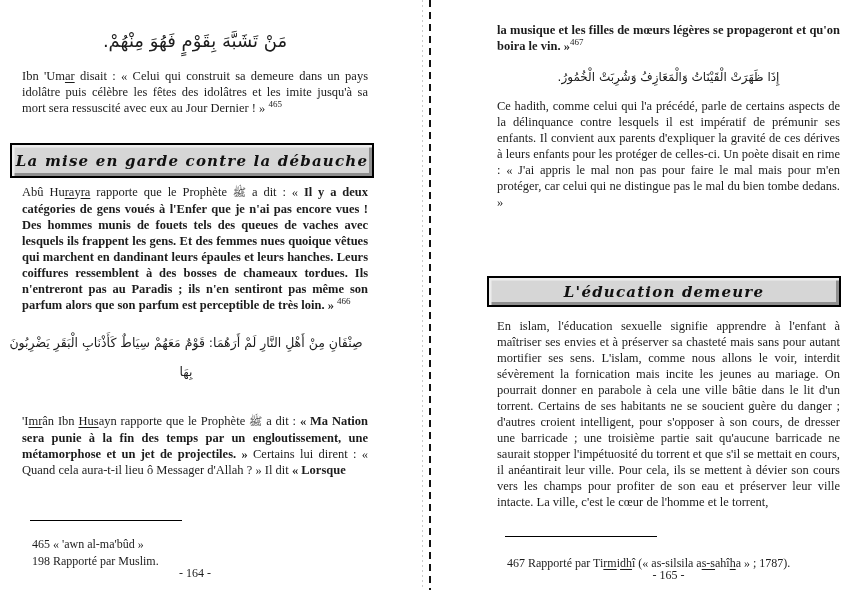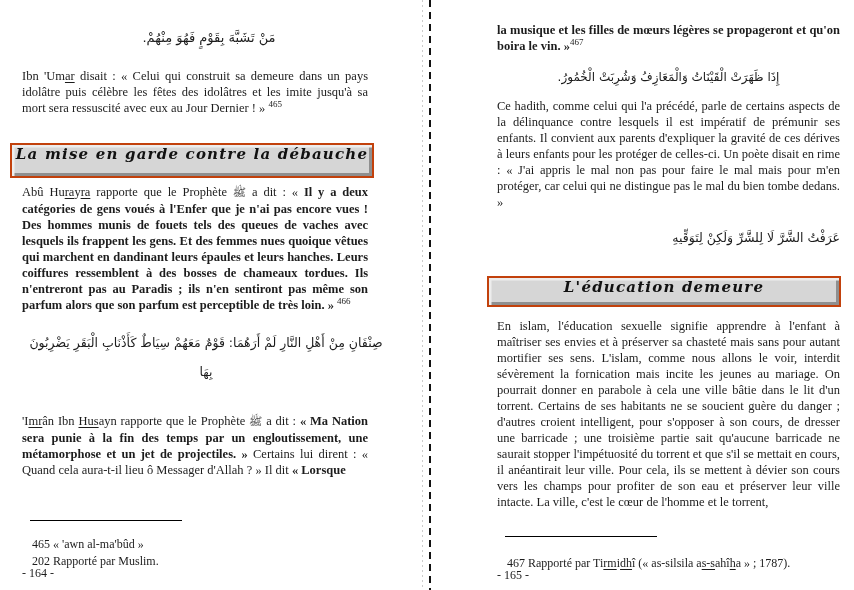--- a/index.html
+++ b/index.html
@@ -18,86 +18,85 @@
     text-align:center;
   }
   .arabic-line{line-height:29px;}
   .seg-boldItalic{font-weight:700;}
   .seg-underline{text-decoration:underline;text-underline-offset:1.5px;}
   sup.seg-sup{font-size:9px;line-height:0;}
   .seg-pbuh{font-family:"DejaVu Sans",sans-serif;font-size:11px;}
   .section-box{
     position:absolute;
     background:#d6d6d6;
-    border:2px solid #c2410c;
+    border:2px solid #000000;
     box-shadow:inset 2.5px 2.5px 0 #ededed, inset -3px -3px 0 #8f8f8f;
-    display:flex;justify-content:center;
+    display:flex;align-items:center;justify-content:center;
     box-sizing:border-box;
   }
   .section-title{
     font-family:"DejaVu Serif",serif;
     font-weight:700;font-style:italic;
     font-size:15px;letter-spacing:1.2px;white-space:nowrap;
     color:#111;
   }
   .fn-sep{position:absolute;border-top:1.5px solid #000;height:0;}
   .footnote{position:absolute;margin:10px;font-size:12px;line-height:15px;}
-  .pagenum{position:absolute;font-size:12px;}
+  .pagenum{position:absolute;font-size:12px;text-align:center;}
   .divider-light{
     position:absolute;left:422px;top:0;width:1px;height:590px;
     background:repeating-linear-gradient(to bottom,#cccccc 0 2px,transparent 2px 5px);
   }
   .divider-dashed{
     position:absolute;left:429px;top:0;width:2px;height:590px;
     background:repeating-linear-gradient(to bottom,#111111 0 7px,transparent 7px 12px);
   }
 </style>
 </head>
 <body>
 
 <div class="divider-light"></div>
 <div class="divider-dashed"></div>
 
 <div>
 
-  <div class="arabic" style="left:36px;top:30px;width:346px;font-size:13px">مَنْ تَشَبَّهَ بِقَوْمٍ فَهُوَ مِنْهُمْ.</div>
+  <div class="arabic" style="left:22px;top:30px;width:346px;font-size:18px">مَنْ تَشَبَّهَ بِقَوْمٍ فَهُوَ مِنْهُمْ.</div>
 
   <p class="para" style="left:22px;top:68px;width:346px"><span class="seg-normal">Ibn 'Um</span><span class="seg-underline">ar</span><span class="seg-normal"> disait : « Celui qui construit sa demeure dans un pays idolâtre puis célèbre les fêtes des idolâtres et les imite jusqu'à sa mort sera ressuscité avec eux au Jour Dernier ! » </span><sup class="seg-sup">465</sup></p>
 
   <div class="section-box" style="left:10px;top:143px;width:364px;height:35px">
     <span class="section-title">La mise en garde contre la débauche</span>
   </div>
 
   <p class="para" style="left:22px;top:184px;width:346px"><span class="seg-normal">Abû Hu</span><span class="seg-underline">ra</span><span class="seg-normal">y</span><span class="seg-underline">ra</span><span class="seg-normal"> rapporte que le Prophète </span><span class="seg-pbuh">ﷺ</span><span class="seg-normal"> a dit : « </span><span class="seg-boldItalic">Il y a deux catégories de gens voués à l'Enfer que je n'ai pas encore vues ! Des hommes munis de fouets tels des queues de vaches avec lesquels ils frappent les gens. Et des femmes nues quoique vêtues qui marchent en dandinant leurs épaules et leurs hanches. Leurs coiffures ressemblent à des bosses de chameaux tordues. Ils n'entreront pas au Paradis ; ils n'en sentiront pas même son parfum alors que son parfum est perceptible de très loin. » </span><sup class="seg-sup">466</sup></p>
 
-  <div class="arabic" style="left:27px;top:328px;width:358px;font-size:12.5px">
+  <div class="arabic" style="left:7px;top:328px;width:358px;font-size:12.5px">
     <div class="arabic-line">صِنْفَانِ مِنْ أَهْلِ النَّارِ لَمْ أَرَهُمَا: قَوْمٌ مَعَهُمْ سِيَاطٌ كَأَذْنَابِ الْبَقَرِ يَضْرِبُونَ بِهَا</div>
   </div>
 
   <p class="para" style="left:22px;top:413px;width:346px"><span class="seg-normal">'I</span><span class="seg-underline">mr</span><span class="seg-normal">ân Ibn </span><span class="seg-underline">Hus</span><span class="seg-normal">ayn rapporte que le Prophète </span><span class="seg-pbuh">ﷺ</span><span class="seg-normal"> a dit : </span><span class="seg-boldItalic">« Ma Nation sera punie à la fin des temps par un engloutissement, une métamorphose et un jet de projectiles. »</span><span class="seg-normal"> Certains lui dirent : « Quand cela aura-t-il lieu ô Messager d'Allah ? » Il dit </span><span class="seg-boldItalic">« Lorsque</span></p>
 
   <div class="fn-sep" style="left:30px;top:520px;width:152px"></div>
 
   <p class="footnote" style="left:22px;top:527px;width:346px">465 « 'awn al-ma'bûd »</p>
 
-  <p class="footnote" style="left:22px;top:544px;width:346px">202 Rapporté par Muslim.</p>
+  <p class="footnote" style="left:22px;top:544px;width:346px">198 Rapporté par Muslim.</p>
 
   <div class="pagenum" style="left:22px;top:566px;width:346px">- 164 -</div>
 </div>
 
 <div>
 
   <p class="para" style="left:497px;top:22px;width:343px"><span class="seg-boldItalic">la musique et les filles de mœurs légères se propageront et qu'on boira le vin. »</span><sup class="seg-sup">467</sup></p>
 
   <div class="arabic" style="left:497px;top:70px;width:343px;font-size:12px">إِذَا ظَهَرَتْ الْقَيْنَاتُ وَالْمَعَازِفُ وَشُرِبَتْ الْخُمُورُ.</div>
 
   <p class="para" style="left:497px;top:98px;width:343px"><span class="seg-normal">Ce hadith, comme celui qui l'a précédé, parle de certains aspects de la délinquance contre lesquels il est impératif de prémunir ses enfants. Il convient aux parents d'expliquer la gravité de ces dérives à leurs enfants pour les protéger de celles-ci. Un poète disait en rime : « J'ai appris le mal non pas pour faire le mal mais pour m'en protéger, car celui qui ne distingue pas le mal du bien tombe dedans. »</span></p>
 
   <div class="arabic" style="left:497px;top:230px;width:343px;font-size:12.5px;display:flex;justify-content:space-between">
-    <span>عَرَفْتُ الشَّرَّ لَا لِلشَّرِّ وَلَكِنْ لِتَوَقِّيهِ</span>
   </div>
 
   <div class="section-box" style="left:487px;top:276px;width:354px;height:31px">
     <span class="section-title">L'éducation demeure</span>
   </div>
 
   <p class="para" style="left:497px;top:318px;width:343px"><span class="seg-normal">En islam, l'éducation sexuelle signifie apprendre à l'enfant à maîtriser ses envies et à préserver sa chasteté mais sans pour autant mortifier ses sens. L'islam, comme nous allons le voir, interdit sévèrement la fornication mais incite les jeunes au mariage. On pourrait donner en parabole à cela une ville bâtie dans le lit d'un torrent. Certains de ses habitants ne se soucient guère du danger ; d'autres croient intelligent, pour s'opposer à son cours, de dresser une barricade ; une troisième partie sait qu'aucune barricade ne saurait stopper l'impétuosité du torrent et que s'il se mettait en cours, il anéantirait leur ville. Pour cela, ils se mettent à dévier son cours vers les champs pour profiter de son eau et préserver leur ville intacte. La ville, c'est le cœur de l'homme et le torrent,</span></p>
 
   <div class="fn-sep" style="left:505px;top:536px;width:152px"></div>
 

